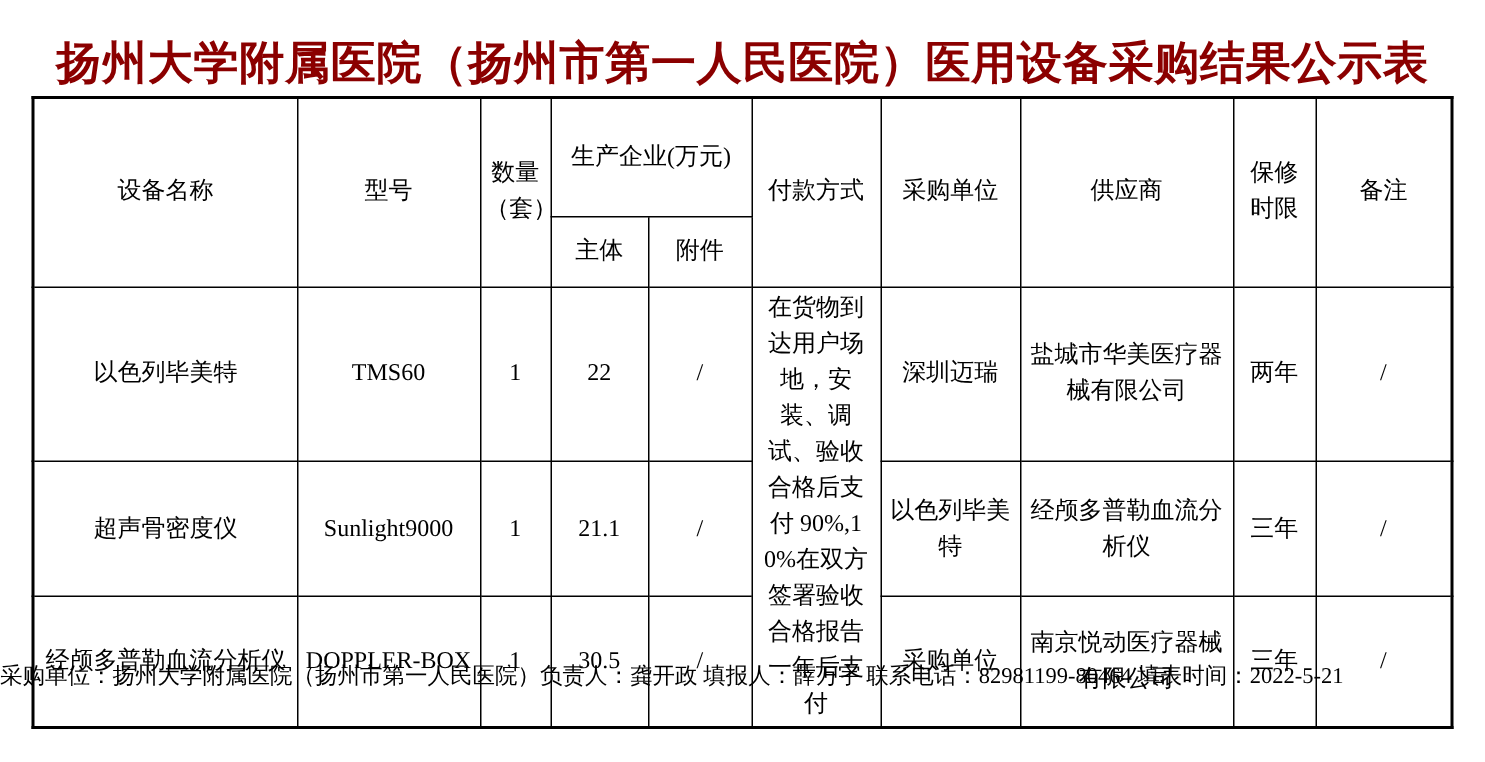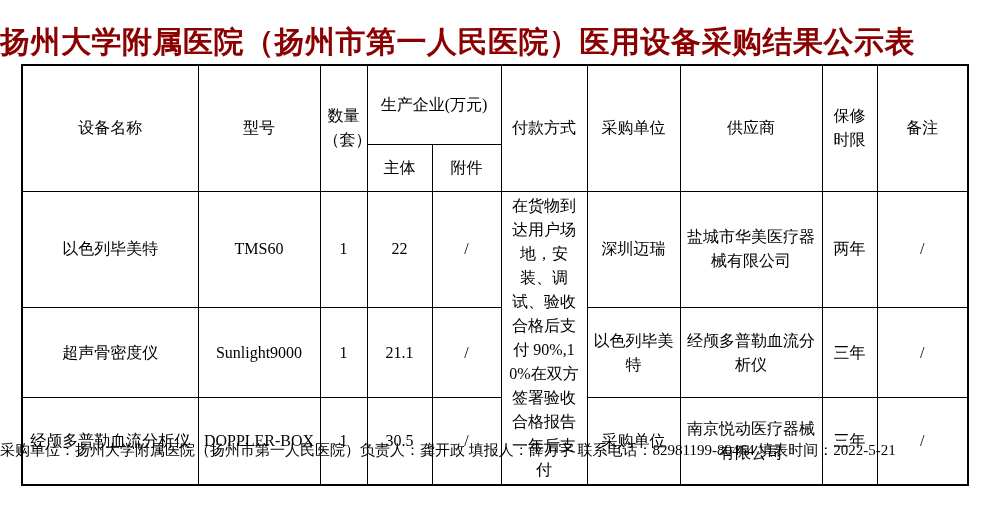--- a/index.html
+++ b/index.html
@@ -16,21 +16,21 @@
     position: relative;
     width: 990px;
     height: 508px;
     background: #ffffff;
   }
   .doc-title {
     position: absolute;
     top: 22px;
     left: 0;
     width: 990px;
-    text-align: left;
+    text-align: center;
     font-size: 30px;
     font-weight: bold;
     letter-spacing: 0.5px;
     white-space: nowrap;
   }
   table.results {
     position: absolute;
     top: 64px;
     left: 21px;
     width: 946px;

